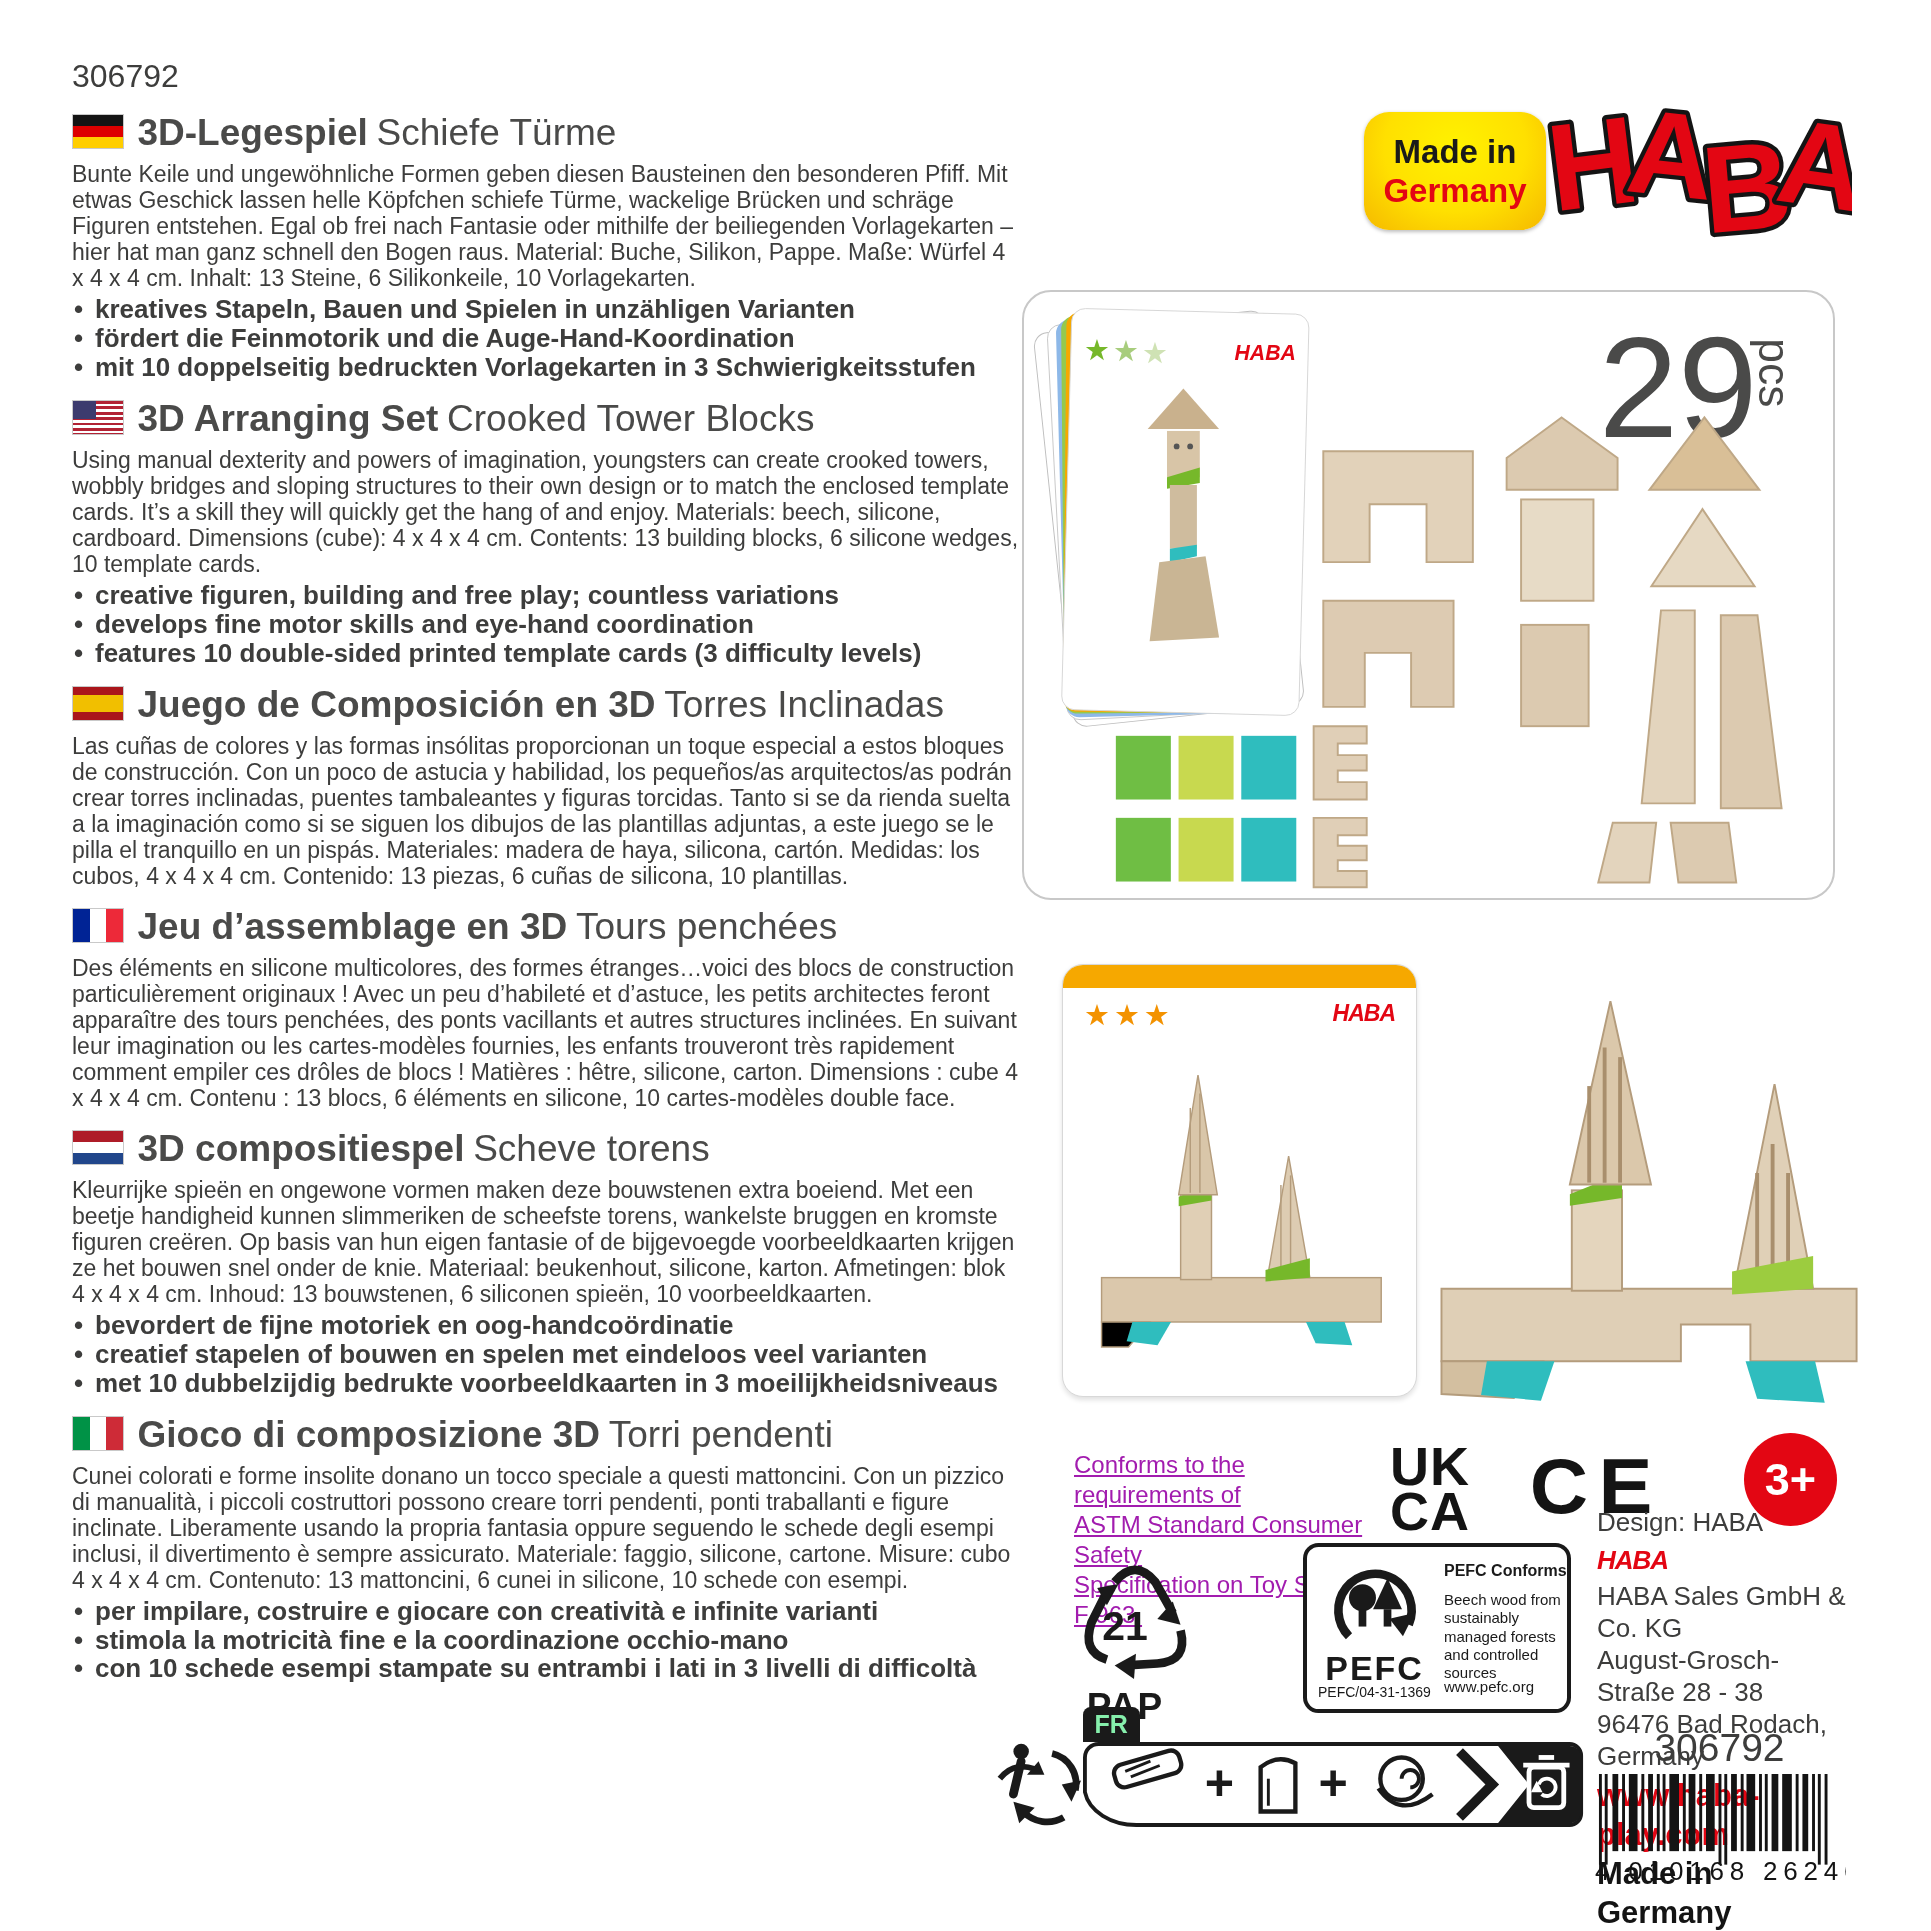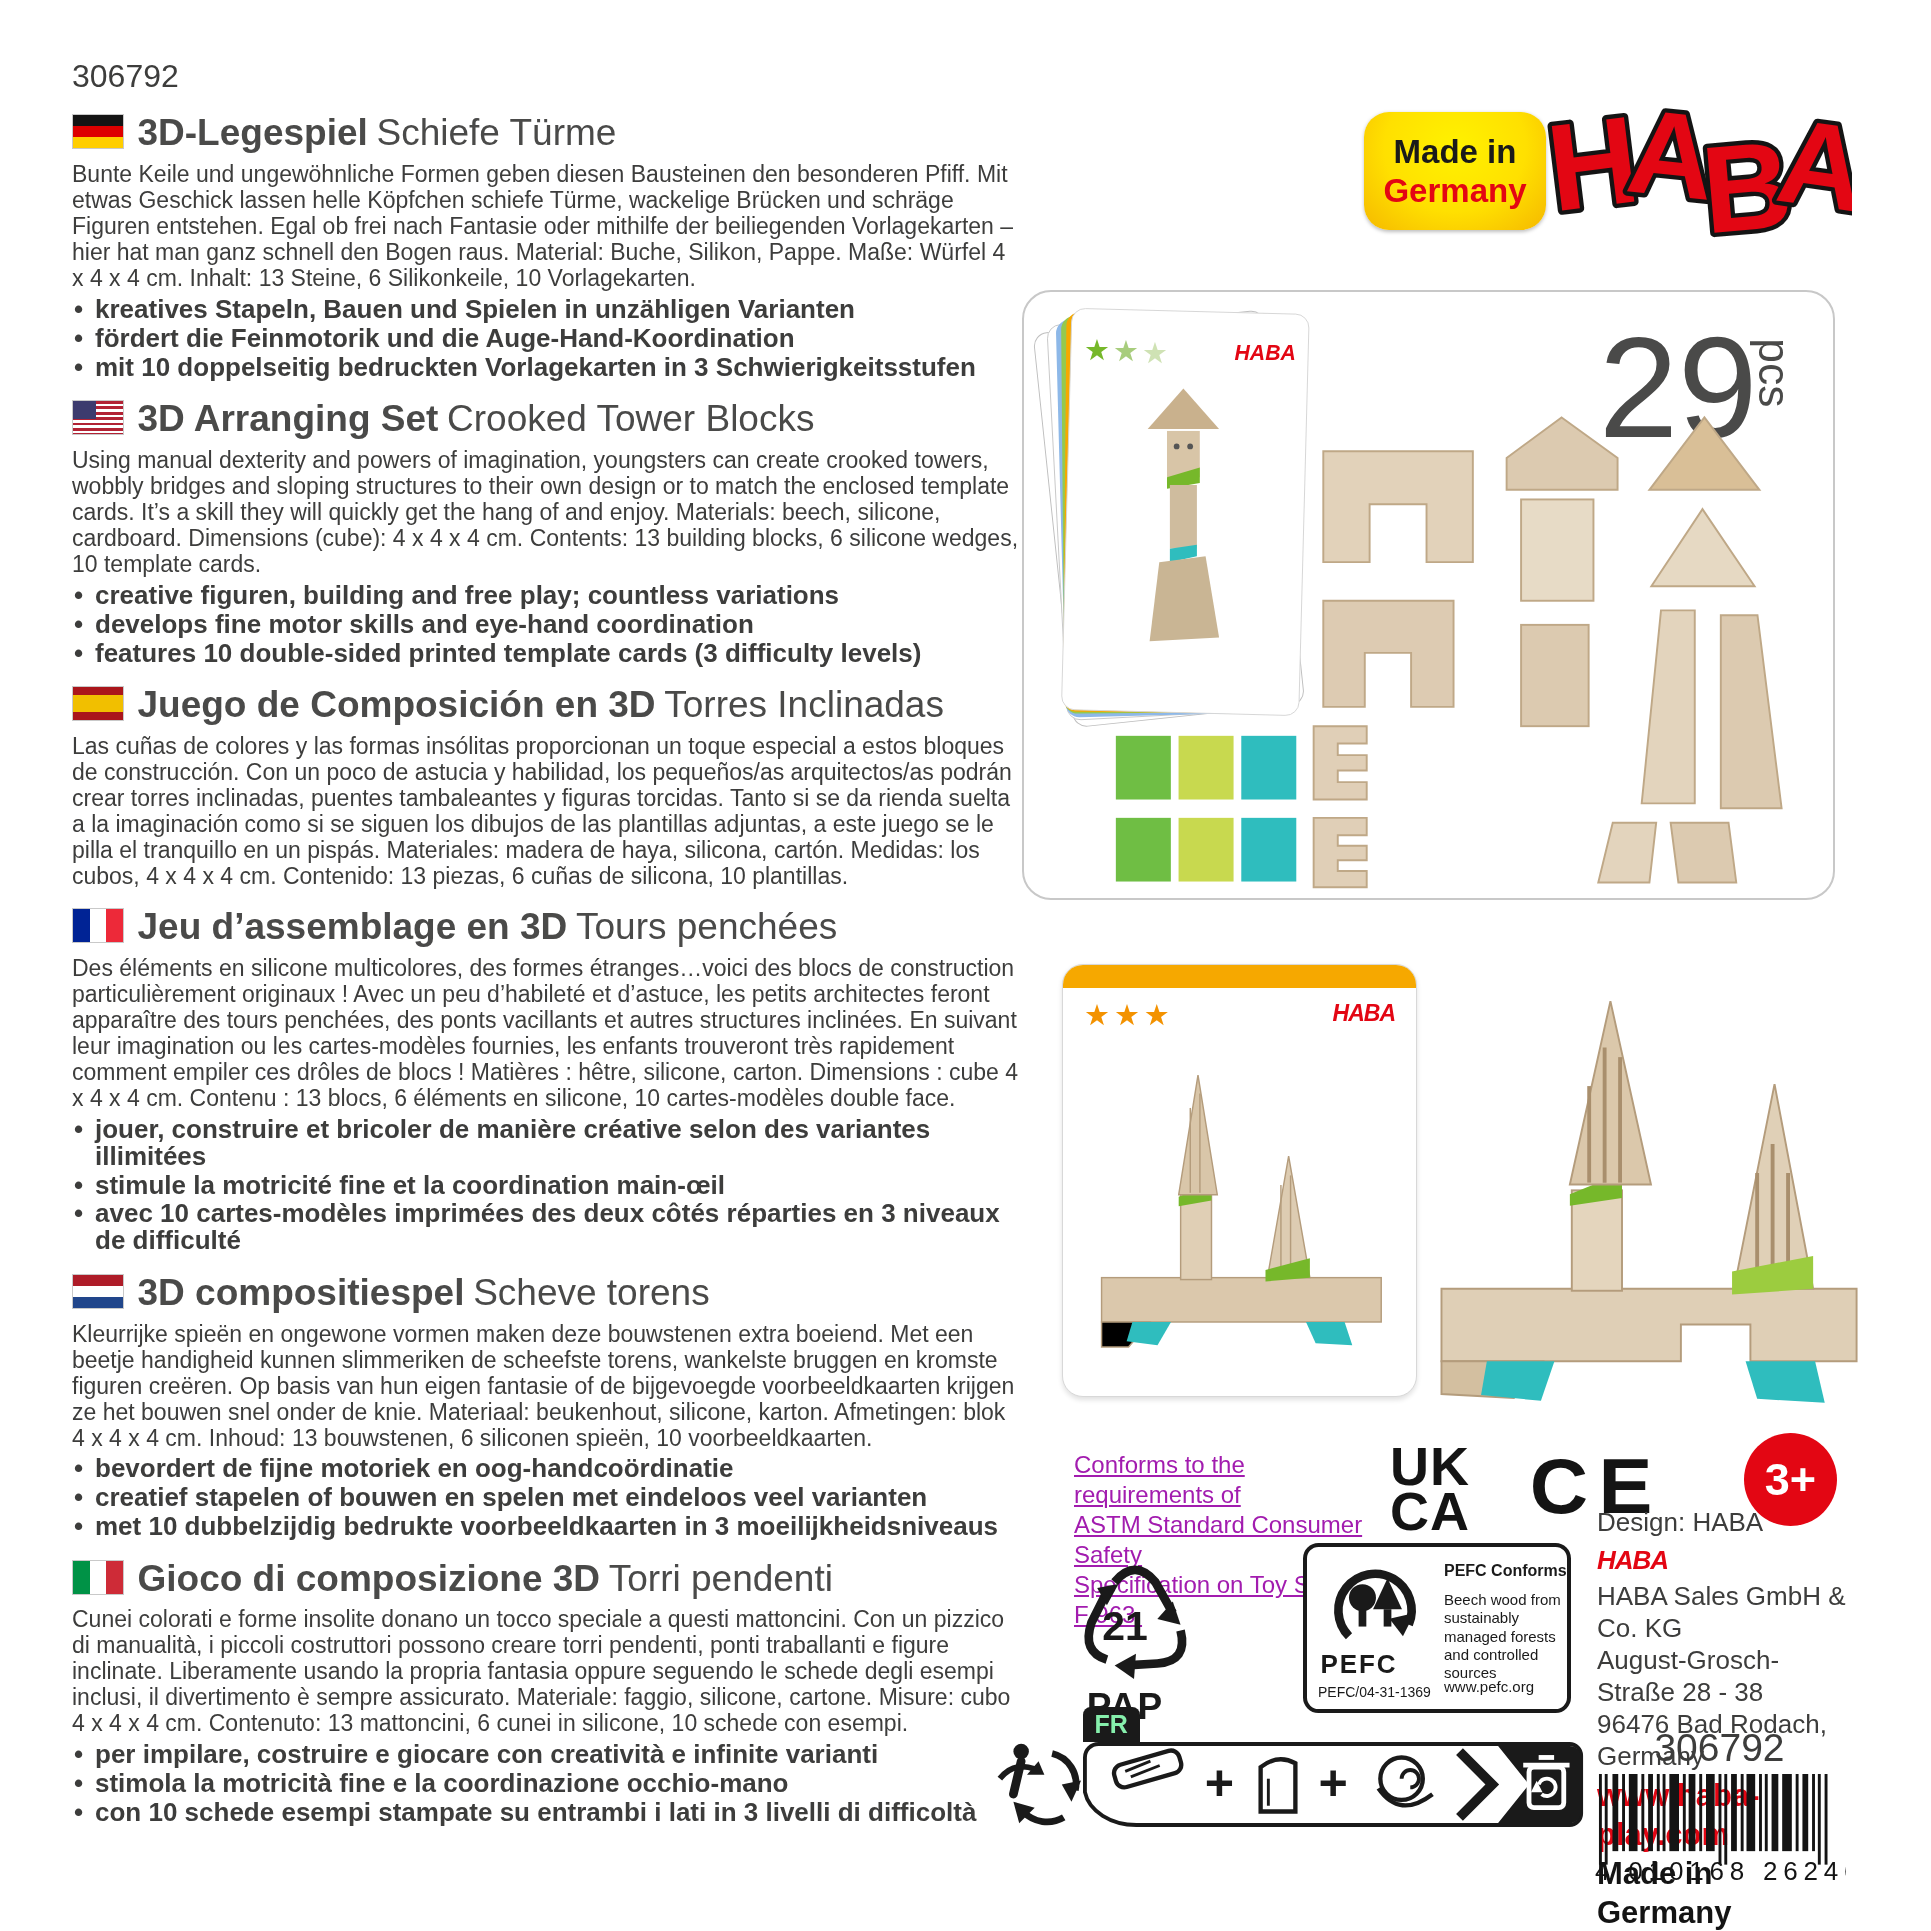--- a/index.html
+++ b/index.html
@@ -63,22 +63,22 @@
   .mfr .brand{font-size:26px;margin-bottom:3.9px;}
   .mfr .site{color:#e30613;font-weight:bold;font-size:31px;line-height:39px;margin-top:3.9px;}
   .mfr .made{color:#141414;font-weight:bold;font-size:31px;line-height:39px;}
 
   
   .pap{position:absolute;left:1062px;top:1553px;width:145px;text-align:center;color:#1a1a1a;}
   .pap .num{position:absolute;left:0;top:50px;width:126px;text-align:center;font-size:41px;font-weight:bold;}
   .pap .lbl{position:absolute;left:0;top:133px;width:126px;text-align:center;font-size:37px;font-weight:bold;letter-spacing:1px;}
   .pefcbox{position:absolute;left:1303px;top:1543px;width:268px;height:170px;border:4.8px solid #1a1a1a;
            border-radius:15.4px;box-sizing:border-box;background:#fff;}
-  .pefcbox .name{position:absolute;left:13.5px;top:102px;width:108px;text-align:left;
-                 font-size:26px;font-weight:800;letter-spacing:1.9px;color:#1a1a1a;}
+  .pefcbox .name{position:absolute;left:13.5px;top:102px;width:108px;text-align:center;
+                 font-size:34px;font-weight:800;letter-spacing:1.9px;color:#1a1a1a;}
   .pefcbox .cert{position:absolute;left:1.9px;top:137px;width:131px;text-align:center;font-size:14px;color:#1a1a1a;}
   .pefcbox .t{position:absolute;left:137px;top:15.4px;font-size:16px;font-weight:bold;color:#1a1a1a;}
   .pefcbox .b{position:absolute;left:137px;top:44px;width:118px;font-size:15px;line-height:18.3px;color:#1a1a1a;}
   .pefcbox .u{position:absolute;left:137px;top:131px;font-size:15px;color:#1a1a1a;}
   .frtab{position:absolute;left:1083px;top:1707px;background:#1a1a1a;color:#86efac;font-weight:bold;
          font-size:25px;line-height:35px;padding:0 11.6px;border-radius:7.7px 7.7px 0 0;}
   .frbar{position:absolute;left:1083px;top:1742px;}
   .triman{position:absolute;left:996px;top:1738px;}
 
   
@@ -122,25 +122,20 @@
         <span class="flag flag-es"></span><span>Juego de Composición en 3D</span><span class="sub">Torres Inclinadas</span>
       </h2>
       <p>Las cuñas de colores y las formas insólitas proporcionan un toque especial a estos bloques de construcción. Con un poco de astucia y habilidad, los pequeños/as arquitectos/as podrán crear torres inclinadas, puentes tambaleantes y figuras torcidas. Tanto si se da rienda suelta a la imaginación como si se siguen los dibujos de las plantillas adjuntas, a este juego se le pilla el tranquillo en un pispás. Materiales: madera de haya, silicona, cartón. Medidas: los cubos, 4 x 4 x 4 cm. Contenido: 13 piezas, 6 cuñas de silicona, 10 plantillas.</p>
     </section>
 
     <section class="lang">
       <h2>
         <span class="flag flag-fr"></span><span>Jeu d’assemblage en 3D</span><span class="sub">Tours penchées</span>
       </h2>
       <p>Des éléments en silicone multicolores, des formes étranges…voici des blocs de construction particulièrement originaux ! Avec un peu d’habileté et d’astuce, les petits architectes feront apparaître des tours penchées, des ponts vacillants et autres structures inclinées. En suivant leur imagination ou les cartes-modèles fournies, les enfants trouveront très rapidement comment empiler ces drôles de blocs ! Matières : hêtre, silicone, carton. Dimensions : cube 4 x 4 x 4 cm. Contenu : 13 blocs, 6 éléments en silicone, 10 cartes-modèles double face.</p>
-      <ul>
-        <li>jouer, construire et bricoler de manière créative selon des variantes illimitées</li>
-        <li>stimule la motricité fine et la coordination main-œil</li>
-        <li>avec 10 cartes-modèles imprimées des deux côtés réparties en 3 niveaux de difficulté</li>
-      </ul>
     </section>
 
     <section class="lang">
       <h2>
         <span class="flag flag-nl"></span><span>3D compositiespel</span><span class="sub">Scheve torens</span>
       </h2>
       <p>Kleurrijke spieën en ongewone vormen maken deze bouwstenen extra boeiend. Met een beetje handigheid kunnen slimmeriken de scheefste torens, wankelste bruggen en kromste figuren creëren. Op basis van hun eigen fantasie of de bijgevoegde voorbeeldkaarten krijgen ze het bouwen snel onder de knie. Materiaal: beukenhout, silicone, karton. Afmetingen: blok 4 x 4 x 4 cm. Inhoud: 13 bouwstenen, 6 siliconen spieën, 10 voorbeeldkaarten.</p>
       <ul>
         <li>bevordert de fijne motoriek en oog-handcoördinatie</li>
         <li>creatief stapelen of bouwen en spelen met eindeloos veel varianten</li>

